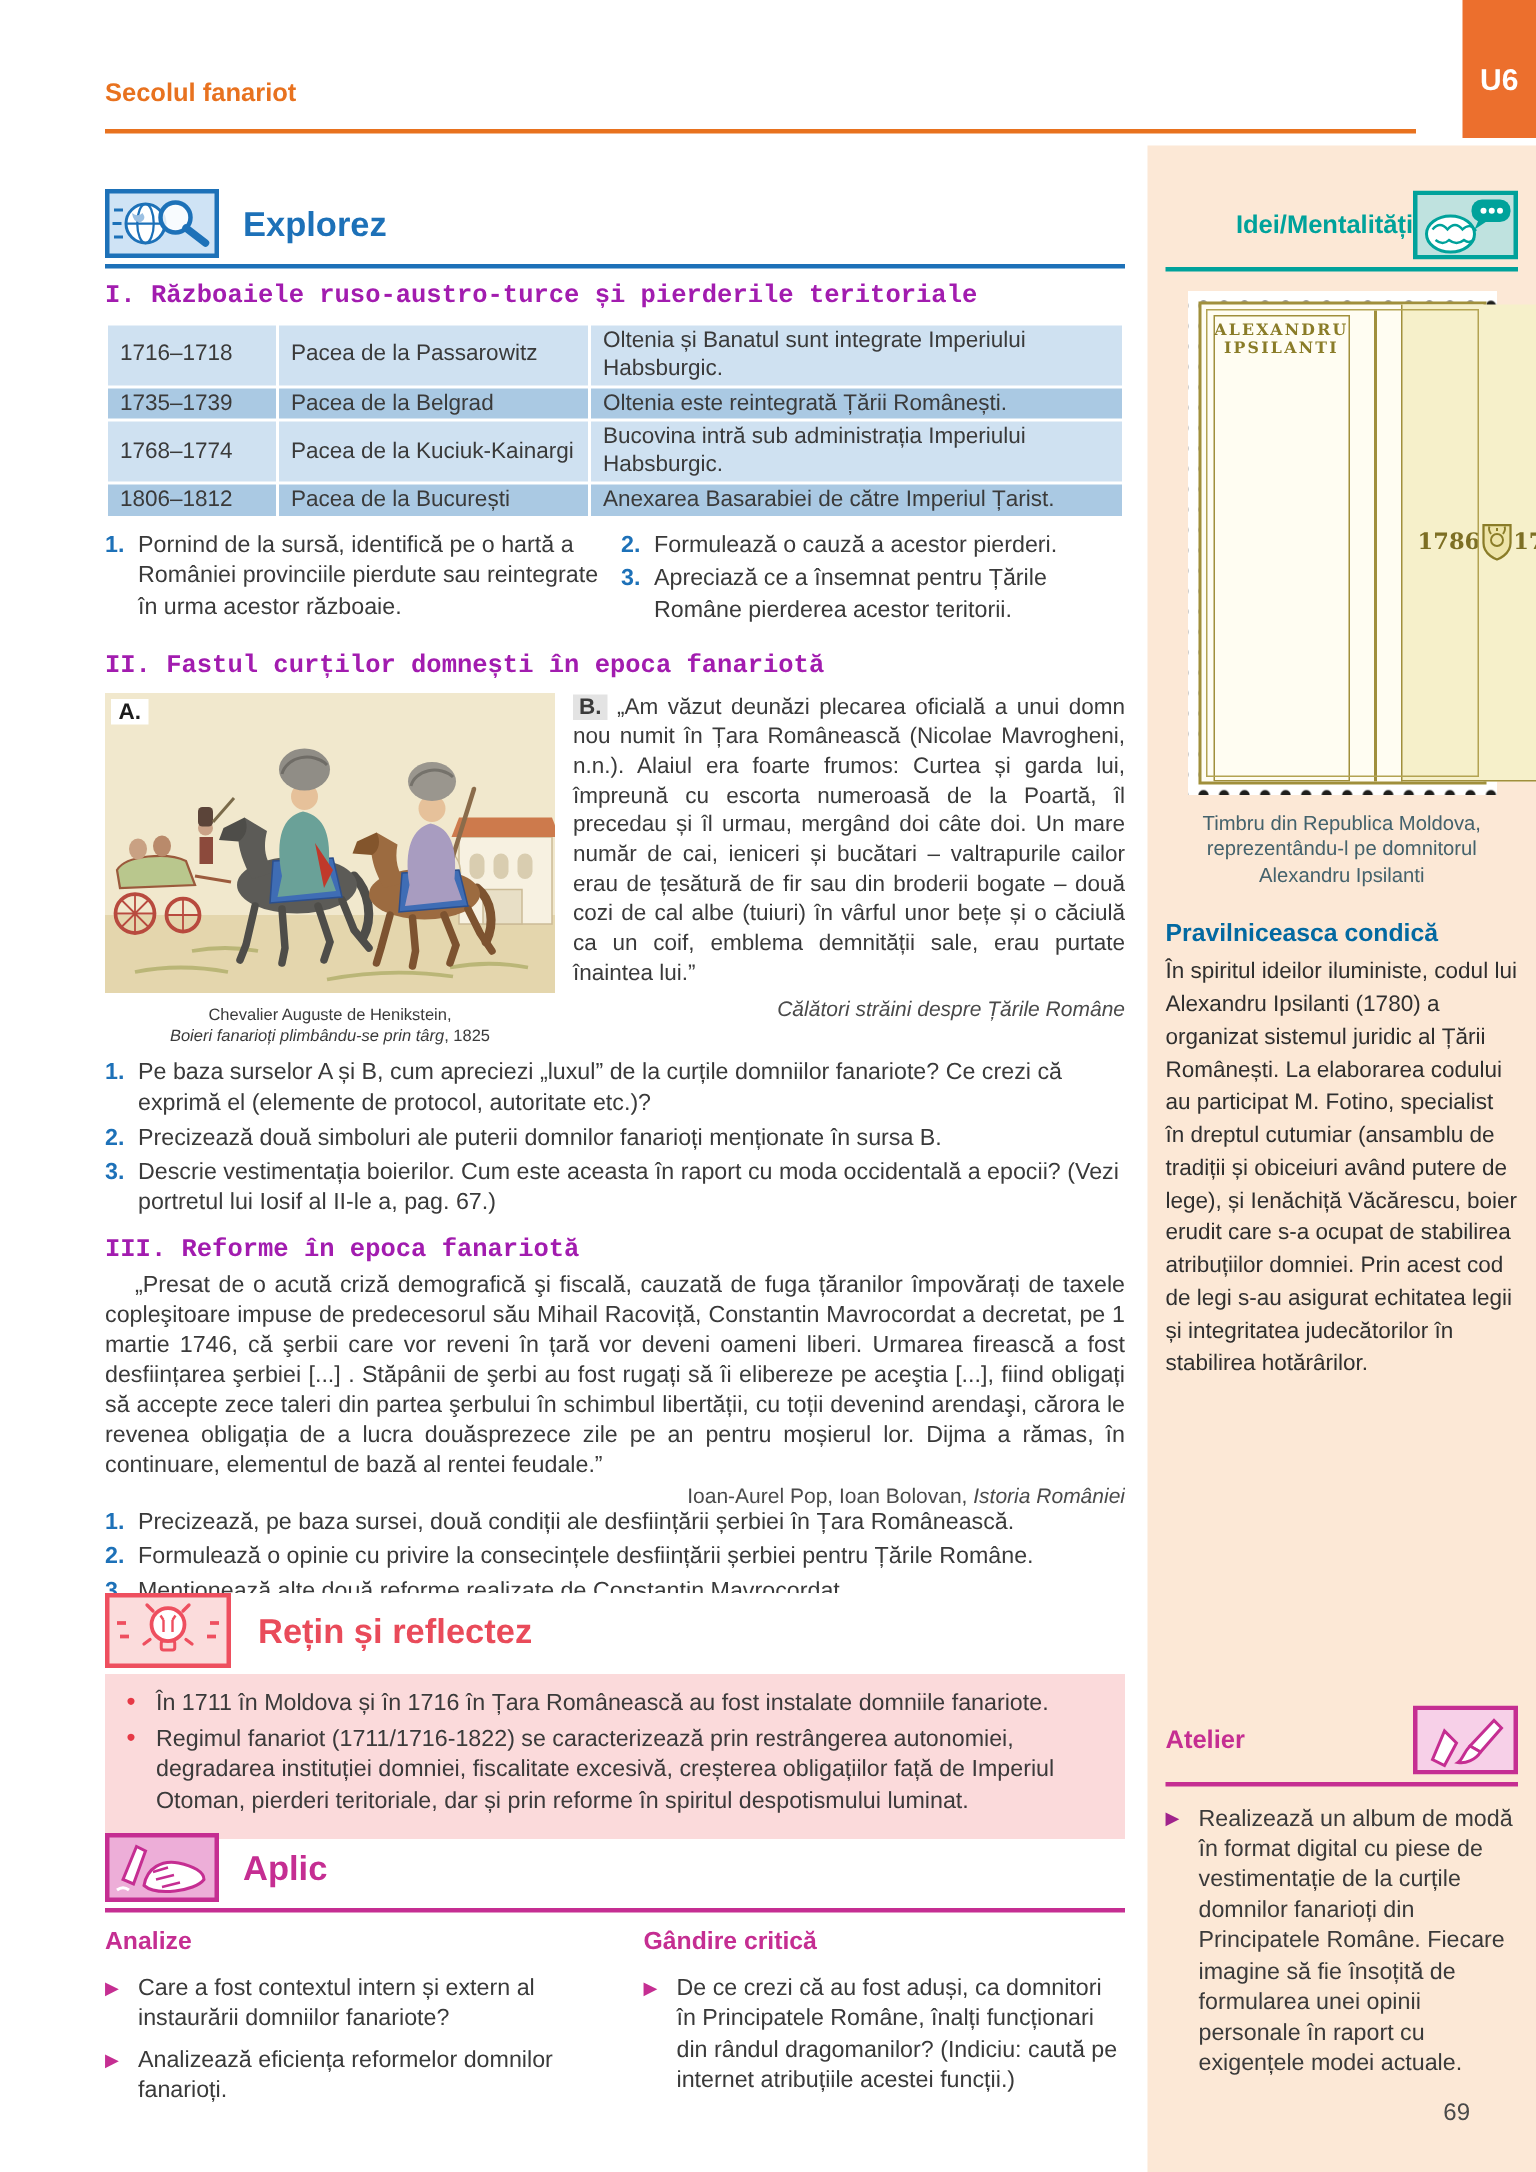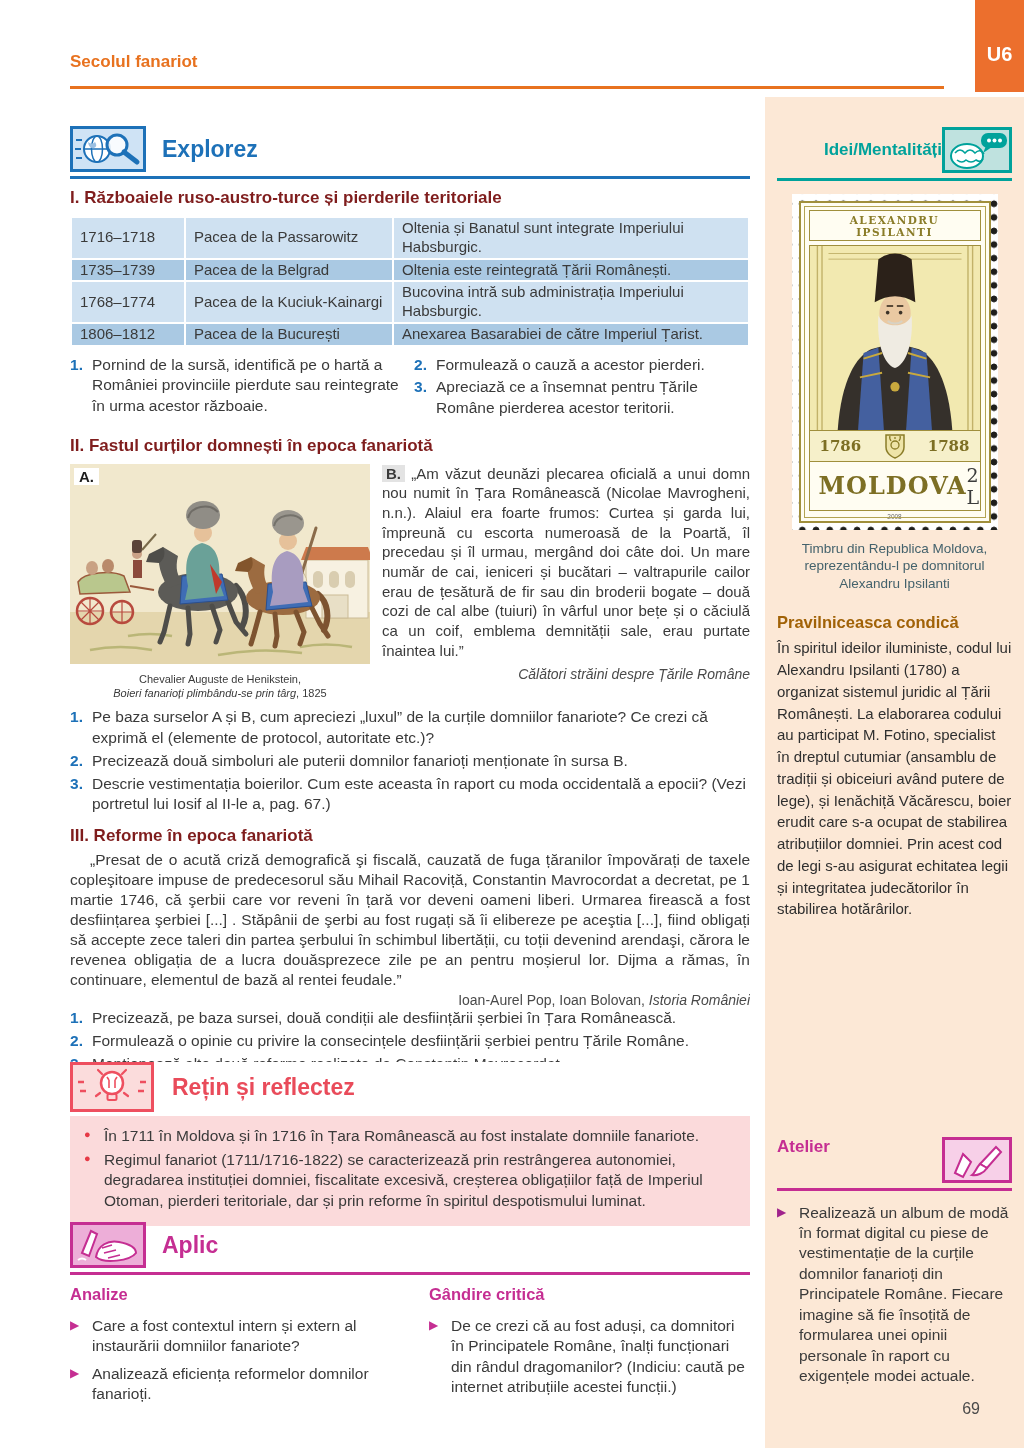--- a/index.html
+++ b/index.html
@@ -15,21 +15,21 @@
 
   
   .main-col{position:absolute;left:70px;top:0;width:680px;height:1062px;overflow:hidden;}
 
   .explore-head{margin-top:126px;display:flex;align-items:center;gap:16px;}
   .big-title{font-size:23px;font-weight:bold;}
   .blue{color:#1d71b8;} .mag{color:#c52e92;} .redpink{color:#e94b5a;} .teal{color:#00a29b;}
   .rule-blue{height:3px;background:#1d71b8;margin-top:4px;}
   .rule-mag{height:3px;background:#c52e92;margin-top:4px;}
 
-  .sec-title{color:#7f1d1d;font-weight:bold;font-size:17px;margin-top:9px;}
+  .sec-title{color:#a21caf;font-weight:bold;font-size:17px;margin-top:9px;font-family:Liberation Mono, monospace;}
 
   .treaty-table{margin-top:8px;border-collapse:separate;border-spacing:2px;width:100%;font-size:15px;}
   .treaty-table td{padding:1px 8px;line-height:1.25;}
   .treaty-table tr:nth-child(odd) td{background:#cfe1f1;}
   .treaty-table tr:nth-child(even) td{background:#aac9e3;}
   .treaty-table .c1{width:96px;white-space:nowrap;}
   .treaty-table .c2{width:190px;}
 
   ol.qlist{list-style:none;counter-reset:q;margin:0;padding:0;font-size:15.5px;line-height:1.34;}
   ol.qlist li{counter-increment:q;position:relative;padding-left:22px;margin-bottom:2px;}
@@ -77,42 +77,42 @@
   .idei-head{margin-top:30px;display:flex;justify-content:flex-end;align-items:center;}
   .side-title{font-weight:bold;font-size:17px;}
   .rule-teal{height:2.5px;background:#00a29b;margin-top:5px;}
   .rule-mag-s{height:2.5px;background:#c52e92;margin-top:5px;}
 
   .stamp-outer{margin:13px auto 0 auto;width:206px;height:336px;box-sizing:border-box;padding:7px;
                background-color:#fff;
                background-image:radial-gradient(circle,#1e1e1c 3px,rgba(0,0,0,0) 3.7px);
                background-size:13.7px 13.6px;background-position:3.5px 3px;}
   .stamp-inner{width:100%;height:100%;background:#fffdf2;border:2px solid #a08f3c;box-sizing:border-box;
-               position:relative;display:flex;flex-direction:column;}
+               position:relative;display:flex;flex-direction:row;}
   .stamp-frame{position:absolute;inset:3px;border:1px solid #b3a352;pointer-events:none;}
   .stamp-name{margin:7px 8px 0;border:1.5px solid #a08f3c;padding:3px 0 2px;text-align:center;
               color:#8a7c28;font-family:"DejaVu Serif",serif;font-weight:bold;font-size:10.5px;
               letter-spacing:1.5px;background:#fffdf2;}
   .stamp-portrait{margin:4px 8px 0;flex:1;background:#f2e9b0;border:1.5px solid #a08f3c;overflow:hidden;}
   .stamp-portrait svg{display:block;width:100%;height:100%;}
   .stamp-years{margin:0 8px;display:flex;align-items:center;justify-content:space-between;
                padding:2px 10px;border:1.5px solid #a08f3c;border-top:none;background:#f6f0ca;}
   .stamp-year{font-family:"DejaVu Serif",serif;font-weight:bold;font-size:15px;color:#7d6f24;}
   .stamp-band{margin:0 8px;border:1.5px solid #a08f3c;border-top:none;background:#fffdf2;display:flex;
               align-items:center;justify-content:space-between;padding:2px 9px;}
   .stamp-country{font-family:"DejaVu Serif",serif;font-weight:bold;font-size:24px;color:#7d6f24;letter-spacing:1px;text-align:center;}
   .stamp-value{font-family:"DejaVu Serif",serif;font-size:19px;color:#3c3c3c;}
   .stamp-issue{text-align:center;font-size:6.5px;color:#6b6b6b;margin:2px 0 1px;}
 
   .stamp-caption{margin-top:10px;text-align:center;font-size:13.5px;line-height:1.33;color:#44626c;}
-  .condica-title{margin-top:20px;font-weight:bold;font-size:16.5px;color:#a16207;}
+  .condica-title{margin-top:20px;font-weight:bold;font-size:16.5px;color:#0369a1;}
   .condica-body{margin-top:5px;font-size:15px;line-height:1.45;color:#2f2f2f;}
 
   .atelier{position:absolute;left:12px;right:12px;top:1040px;}
-  .atelier-head{display:flex;justify-content:space-between;align-items:flex-start;}
+  .atelier-head{display:flex;justify-content:space-between;align-items:center;}
   .atelier ul.tri li::before{color:#a0238c;}
   .page-num{position:absolute;right:44px;bottom:30px;font-size:16px;color:#4a4a4a;}
 
   .icon-box{flex:0 0 auto;display:block;}
 </style>
 </head>
 <body>
 
 <div id="page">
 

